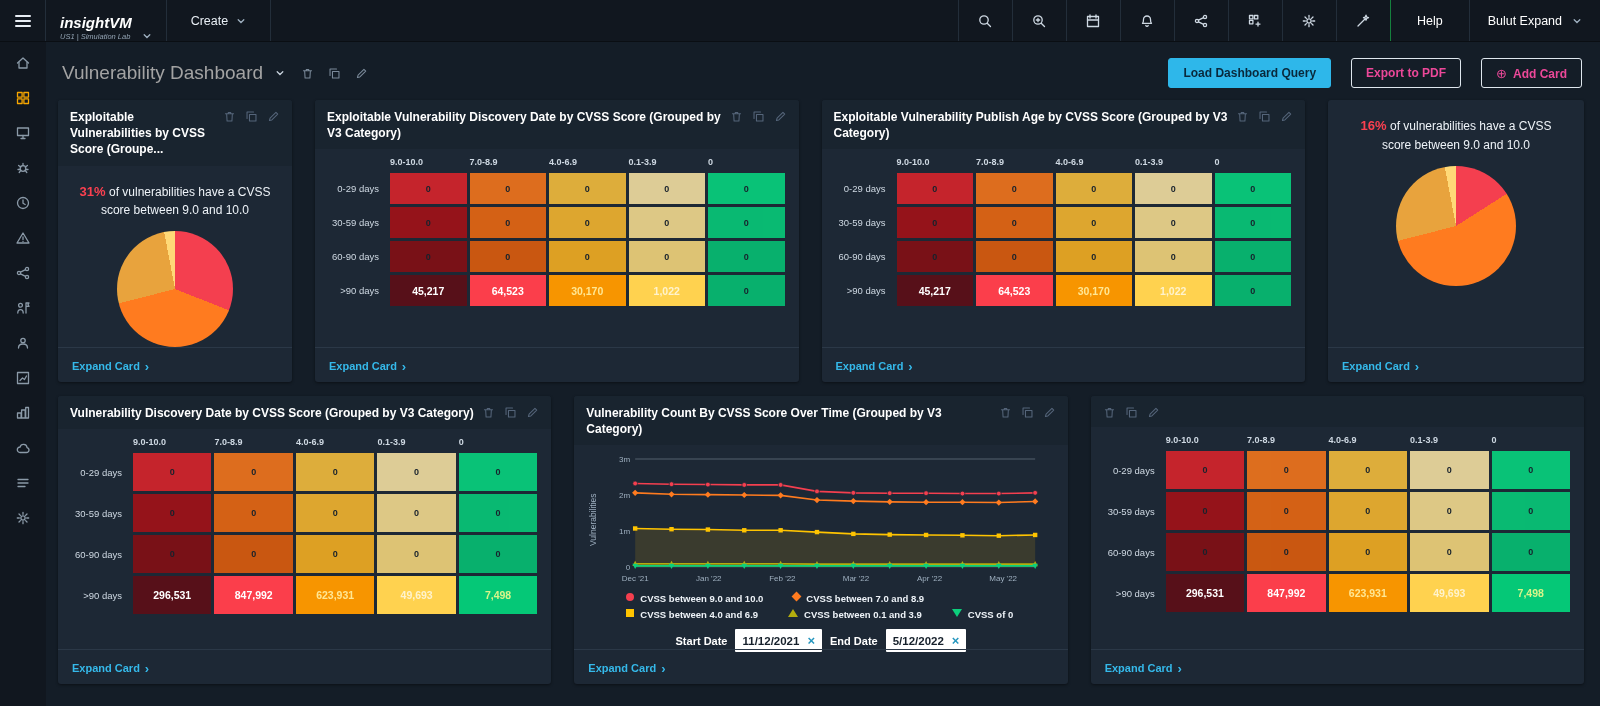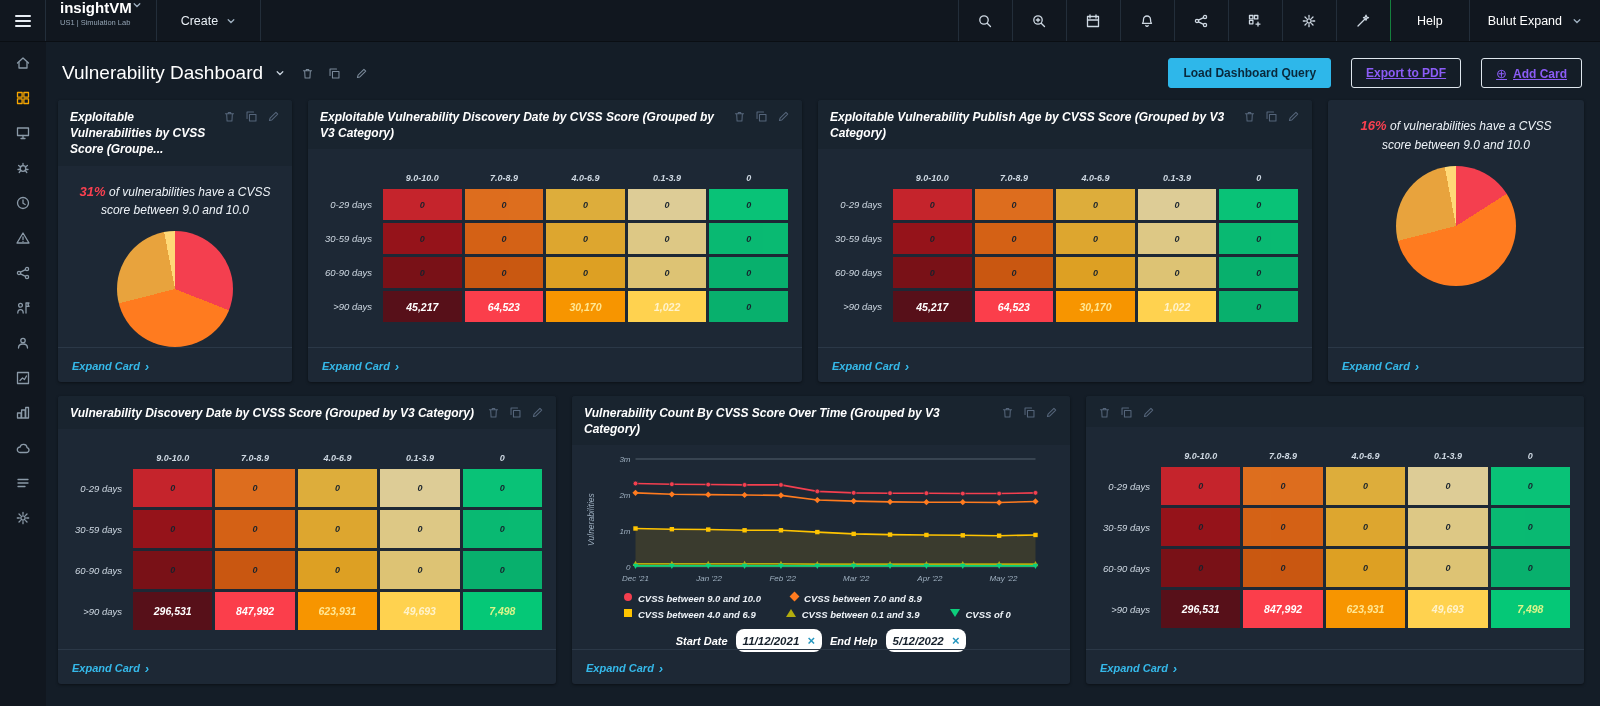--- a/index.html
+++ b/index.html
@@ -7,52 +7,52 @@
   body {
     font-family: "Liberation Sans", "DejaVu Sans", sans-serif;
     background:#141d27; color:#e8eef4;
   }
   button { font-family: inherit; cursor:pointer; }
 
   
   .topbar { height:42px; background:#11171f; display:flex; align-items:stretch; border-bottom:1px solid #0a0e13; }
   .tb-menu { width:46px; background:none; border:none; border-right:1px solid #232e3a; display:flex; flex-direction:column; align-items:center; justify-content:center; gap:3px; }
   .tb-menu i { display:block; width:16px; height:2px; background:#e8eef4; border-radius:1px; }
-  .tb-brand { display:flex; align-items:flex-start; padding:0 14px; }
+  .tb-brand { display:flex; align-items:flex-end; gap:10px; padding:0 14px;font-style:italic; }
   .tb-brand-name { font-size:15px; font-weight:bold; color:#fff; line-height:1.1; }
   .tb-brand-sub { font-size:7.5px; color:#93a3b3; margin-top:1px; }
   .tb-chev { color:#9fb0c0; display:flex; }
   .tb-create { padding:0 24px; display:flex; align-items:center; gap:8px; color:#e8eef4; font-size:12.5px; background:none; border:none; border-left:1px solid #232e3a; border-right:1px solid #232e3a; }
   .tb-spacer { flex:1; }
   .tb-icons { display:flex; align-items:stretch; }
   .tb-cell { width:54px; border:none; border-left:1px solid #232e3a; background:none; color:#cfd9e3; display:flex; align-items:center; justify-content:center; }
   .tb-help { padding:0 26px; border:none; border-left:1px solid #15803d; background:none; color:#fff; font-size:12.5px; }
   .tb-user { padding:0 18px; border:none; border-left:1px solid #232e3a; background:none; color:#fff; font-size:12.5px; display:flex; align-items:center; gap:10px; }
   .topbar svg { display:block; }
 
   
   .shell { display:flex; height:664px; }
   .sidebar { width:46px; background:#11171f; display:flex; flex-direction:column; align-items:center; padding-top:10px; gap:10px; flex:none; }
   .side-item { width:30px; height:25px; display:flex; align-items:center; justify-content:center; background:none; border:none; color:#8b9aa8; }
   .side-item.active { color:#f7a600; }
   .content { flex:1; padding:10px 16px 0 12px; overflow:hidden; }
 
   
   .page-head { display:flex; align-items:center; gap:10px; padding:6px 2px 12px 4px; }
-  .page-head h1 { font-size:19px; font-weight:500; color:#ffffff; }
+  .page-head h1 { font-size:19px; font-weight:500; color:#a3a3a3; }
   .ph-chev { background:none; border:none; color:#c7d2dc; display:flex; padding:2px; }
   .ph-icon { color:#7b8a9a; display:flex; margin-left:4px; cursor:pointer; }
   .ph-spacer { flex:1; }
   .btn { height:30px; padding:0 14px; border-radius:3px; font-size:12px; font-weight:bold; border:1px solid transparent; margin-left:10px; }
   .btn-cyan { background:#2eb7ea; border-color:#2eb7ea; color:#09293c; }
-  .btn-outline { background:transparent; border-color:#dfe7ee; color:#8b5cf6;text-decoration:underline; }
+  .btn-outline { background:transparent; border-color:#dfe7ee; color:#ec4899; }
   .btn-add .plus { margin-right:6px; font-size:13px; font-weight:normal; }
 
   
-  .row { display:flex; gap:16px;font-style:italic; }
+  .row { display:flex; gap:23px; }
   .row1 { height:282px; }
   .row2 { height:288px; margin-top:14px; }
   .card { background:#1d2835; border-radius:3px; display:flex; flex-direction:column; box-shadow:0 1px 3px rgba(0,0,0,.45); min-width:0; }
   .card-pie1 { flex:0 0 234px; }
   .card-pie2 { flex:0 0 256px; }
   .card-heat-sm { flex:1 1 0; }
   .row2 .card { flex:1 1 0; }
   .card-head { background:#19242f; border-radius:3px 3px 0 0; padding:9px 12px 8px; display:flex; gap:8px; align-items:flex-start; }
   .row1 .card-head { min-height:46px; }
   .card-title { font-size:12px; font-weight:bold; color:#fff; line-height:1.35; flex:1; }
@@ -64,42 +64,42 @@
   .expand .chev { font-size:13px; line-height:1; }
 
   
   .stat { font-size:12px; color:#eef3f8; text-align:center; line-height:1.5; margin:8px 4px 4px; }
   .stat-pct { color:#fb4050; font-weight:bold; font-size:13px; }
   .pie { width:116px; height:116px; border-radius:50%; margin:12px auto 0; }
   .card-pie2 .pie { width:120px; height:120px; }
 
   
   .hm-grid { display:grid; grid-template-columns:58px repeat(5,1fr); gap:3px; }
-  .hm-col { font-size:9px; font-weight:bold; color:#cfd9e3; text-align:center; align-self:end; padding-bottom:3px;margin-top:16px; }
+  .hm-col { font-size:9px; font-weight:bold; color:#cfd9e3; align-self:end; padding-bottom:3px; }
   .hm-row-label { font-size:9.5px; color:#cfd9e3; display:flex; align-items:center; justify-content:flex-end; padding-right:8px; }
   .hm-cell { display:flex; align-items:center; justify-content:center; font-weight:bold; font-size:10.5px; color:#20160a; }
   .row1 .hm-cell { height:31px; }
   .row2 .hm-cell { height:38px; }
   .hm-zero { font-size:9px; font-weight:600; opacity:.85; }
 
   
   .line-body { display:flex; flex-direction:column; padding:4px 12px 6px; }
   .line-wrap { display:flex; align-items:stretch; }
   .ylab { width:13px; font-size:8.5px; color:#9fb0c0; writing-mode:vertical-rl; transform:rotate(180deg); display:flex; align-items:center; justify-content:center; padding-left:0; }
   .line-chart { flex:1; min-width:0; }
   .legend { display:flex; flex-wrap:wrap; column-gap:30px; row-gap:5px; max-width:620px; margin:2px 0 0 40px; font-size:9.5px; font-weight:bold; color:#eef3f8; }
   .lg-item { display:inline-flex; align-items:flex-start; }
   .mk { width:8px; height:8px; display:inline-block; margin-right:6px; flex:none; }
   .mk-circle { border-radius:50%; }
   .mk-diamond { width:7px; height:7px; transform:rotate(45deg); }
   .mk-triangle-up { width:0; height:0; background:none !important; border-left:5px solid transparent; border-right:5px solid transparent; border-bottom:8px solid #b3ad0e; }
   .mk-triangle-down { width:0; height:0; background:none !important; border-left:5px solid transparent; border-right:5px solid transparent; border-top:8px solid #0ccf7c; }
   .dates { display:flex; align-items:center; justify-content:center; gap:8px; margin-top:9px; }
   .dates label { font-size:11px; font-weight:bold; color:#fff; }
-  .date-input { background:#fff; border-radius:8px; height:23px; padding:0 7px; display:flex; align-items:center; gap:8px; cursor:text; }
+  .date-input { background:#fff; border-radius:1px; height:23px; padding:0 7px; display:flex; align-items:center; gap:8px; cursor:text; }
   .date-input .val { font-size:11.5px; color:#16202b; font-weight:bold; }
   .date-input .clear { color:#2596be; font-size:13px; font-weight:bold; cursor:pointer; line-height:1; }
 </style>
 </head>
 <body>
 
 <div class="app">
 
   <header class="topbar">
     <button class="tb-menu">
@@ -705,21 +705,21 @@
                   <span class="mk mk-triangle-down" style="border-top-color: rgb(12, 207, 124);"></span>
                   <span class="lg-txt">CVSS of 0</span>
                 </span>
               </div>
             <div class="dates">
               <label>Start Date</label>
               <div class="date-input">
                 <span class="val">11/12/2021</span>
                 <span class="clear">×</span>
               </div>
-              <label>End Help</label>
+              <label>End Date</label>
               <div class="date-input">
                 <span class="val">5/12/2022</span>
                 <span class="clear">×</span>
               </div>
             </div>
           </div>
           <div class="card-foot">
             <a class="expand">
                 <span>Expand Card</span>
                 <span class="chev">›</span>

